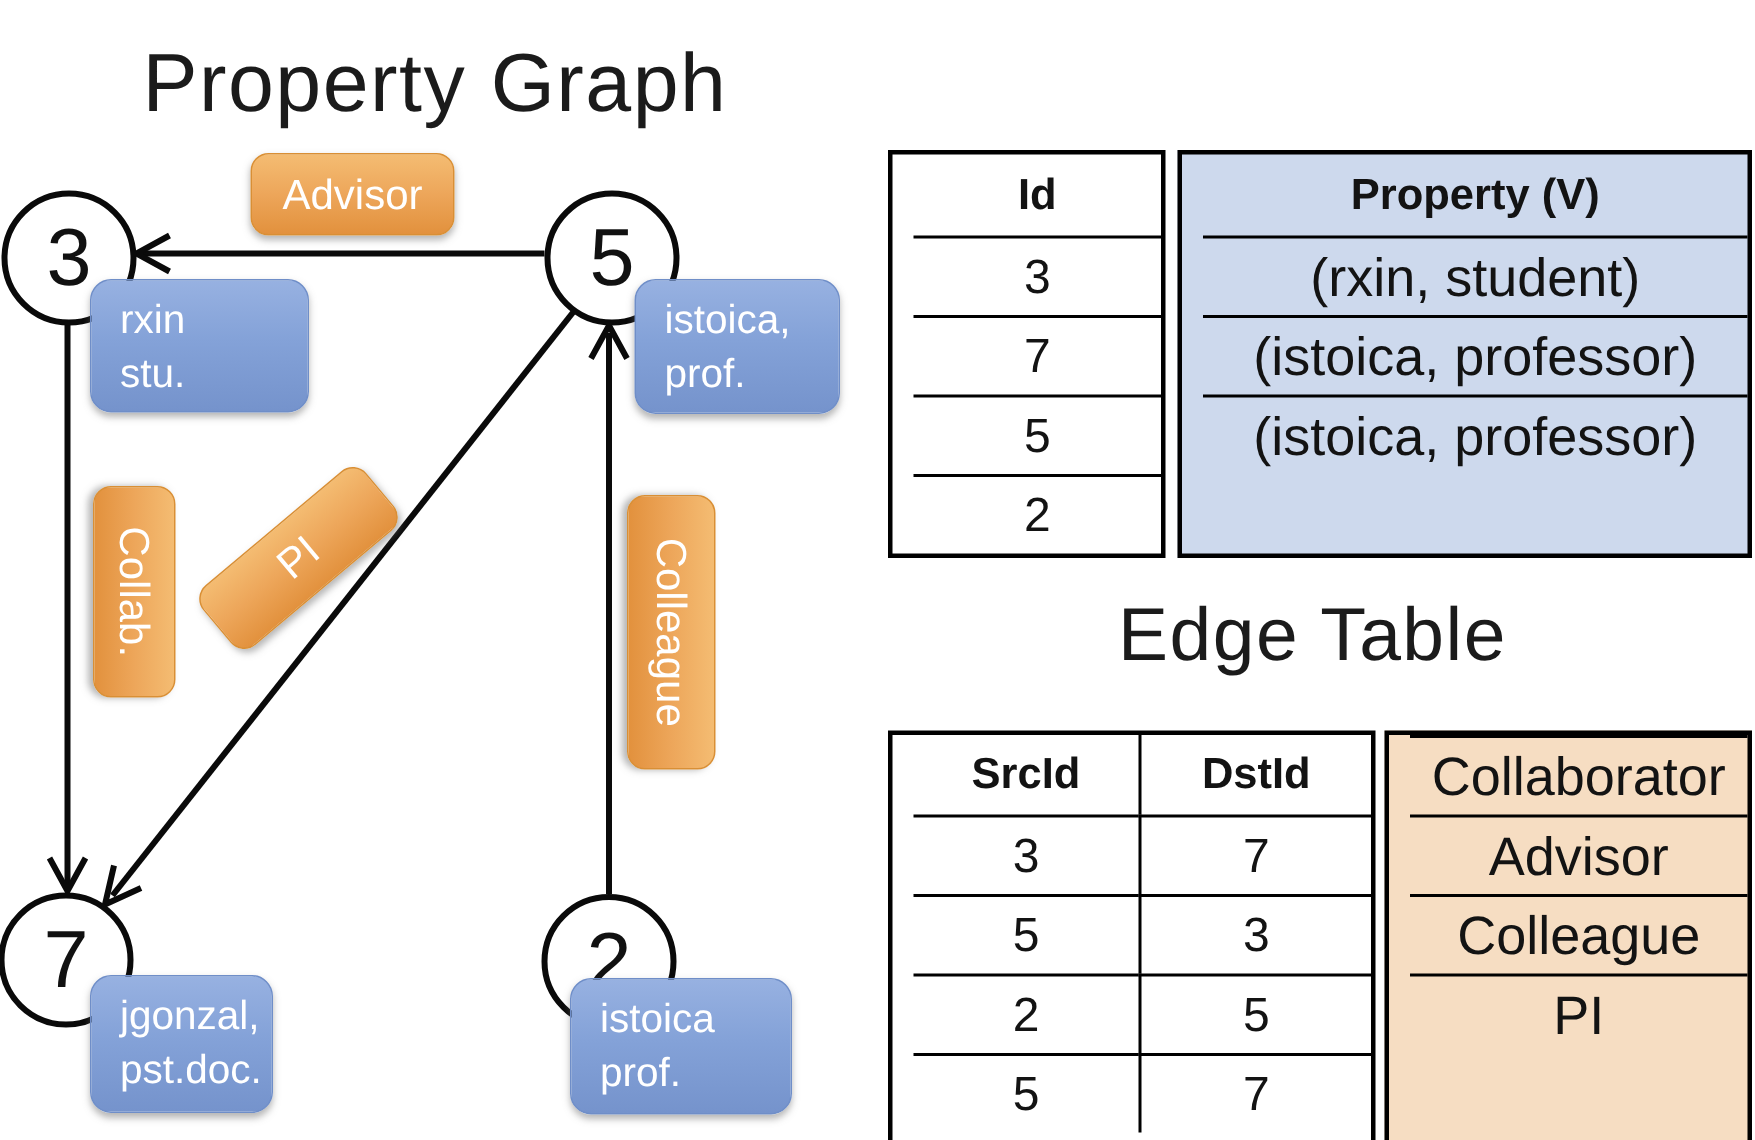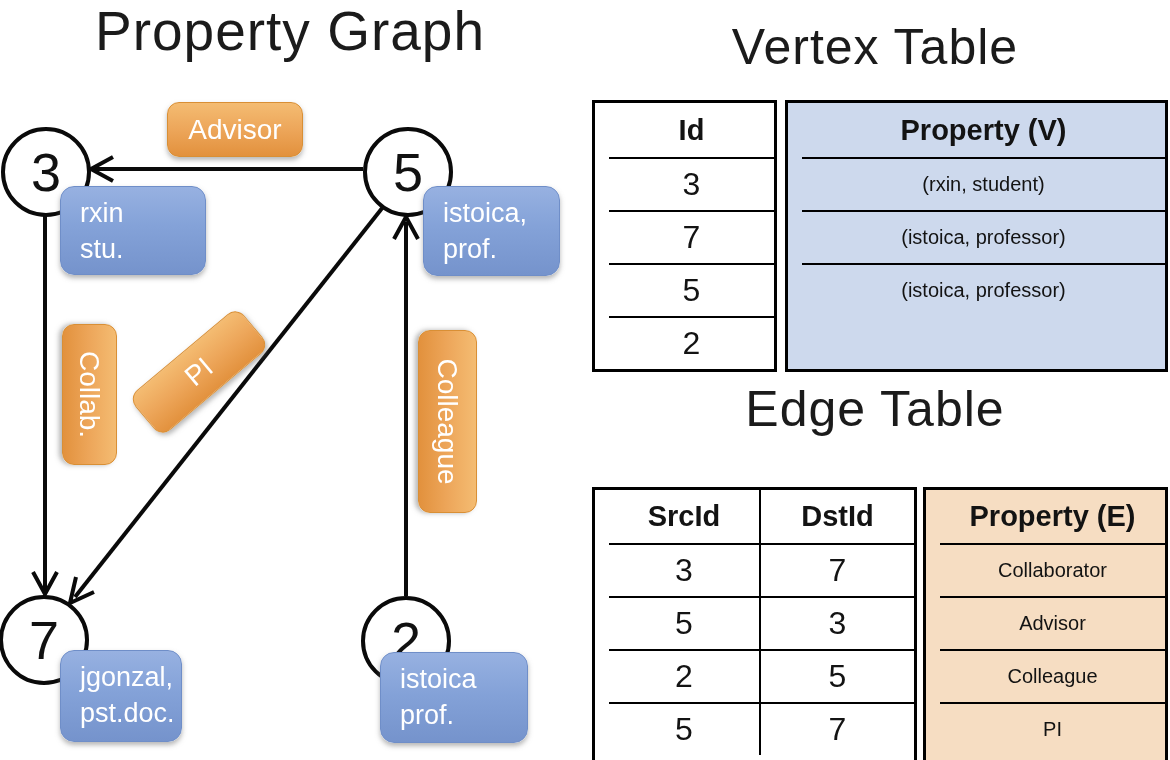--- a/index.html
+++ b/index.html
@@ -3,23 +3,23 @@
 <meta charset="utf-8">
 <style>
   html,body{margin:0;padding:0;background:#fff;}
   .canvas{
     position:relative;width:1170px;height:760px;background:#fff;overflow:hidden;
     font-family:"Liberation Sans",sans-serif;color:#161616;
   }
   
   .big-title{position:absolute;margin:0;font-weight:400;color:#1b1b1b;
     text-align:center;letter-spacing:1px;line-height:1;}
-  .title-graph{left:0;top:4px;width:580px;font-size:55px;}
+  .title-graph{left:0;top:28px;width:580px;font-size:55px;}
   .title-vertex{left:580px;top:22px;width:590px;font-size:50px;}
-  .title-edge{left:580px;top:384px;width:590px;font-size:50px;}
+  .title-edge{left:580px;top:398px;width:590px;font-size:50px;}
 
   
   .node{position:absolute;width:90px;height:90px;box-sizing:border-box;
     border:4px solid #0a0a0a;border-radius:50%;background:#fff;
     display:flex;align-items:center;justify-content:center;
     font-size:54px;color:#111;z-index:3;}
 
   
   .vlabel{position:absolute;box-sizing:border-box;border-radius:14px;
     background:linear-gradient(180deg,#97b1e1 0%,#84a2d8 45%,#7593cc 100%);
@@ -50,33 +50,32 @@
   .vtbl{left:592px;top:100px;width:576px;height:272px;gap:8px;}
   .etbl{left:592px;top:487px;width:576px;height:323px;gap:6px;border-radius:27px;}
   .subtbl{box-sizing:border-box;border:3px solid #000;display:grid;padding-left:14px;}
   .vtbl .subtbl{grid-template-rows:54px repeat(4,53px);}
   .etbl .subtbl{grid-template-rows:53px repeat(4,53px);}
   .sub-id{width:185px;}
   .sub-vprop{flex:1;background:#cdd9ed;}
   .sub-srcdst{width:325px;grid-template-columns:150px 1fr;}
   .sub-eprop{flex:1;background:#f6ddc2;}
   .cell{display:flex;align-items:center;justify-content:center;
-    font-size:20px;color:#131313;border-top:2.5px solid #000;}
+    font-size:36px;color:#131313;border-top:2.5px solid #000;}
   .cell.r0{border-top:none;}
   .cell.hdr{font-weight:700;font-size:29px;}
   .sub-srcdst .cell.c1{border-left:2.5px solid #000;}
   .num{font-size:32px;}
 </style>
 </head>
 <body>
 
 <div class="canvas">
 
   <h1 class="big-title title-graph">Property Graph</h1>
-  <h1 class="big-title title-vertex">Vertex Table</h1>
   <h1 class="big-title title-edge">Edge Table</h1>
 
   <svg class="edges" width="580" height="760">
 
     <g>
       <line x1="363" y1="169" x2="94" y2="169"></line>
       <polyline points="113,157 91,169 113,181"></polyline>
     </g>
 
     <g>
@@ -153,21 +152,20 @@
       <div class="cell num c0">3</div>
       <div class="cell num c1">7</div>
       <div class="cell num c0">5</div>
       <div class="cell num c1">3</div>
       <div class="cell num c0">2</div>
       <div class="cell num c1">5</div>
       <div class="cell num c0">5</div>
       <div class="cell num c1">7</div>
     </div>
     <div class="subtbl sub-eprop">
-      <div class="cell hdr r0">Property (E)</div>
       <div class="cell">Collaborator</div>
       <div class="cell">Advisor</div>
       <div class="cell">Colleague</div>
       <div class="cell">PI</div>
     </div>
   </div>
 
 </div>
 
 </body></html>

